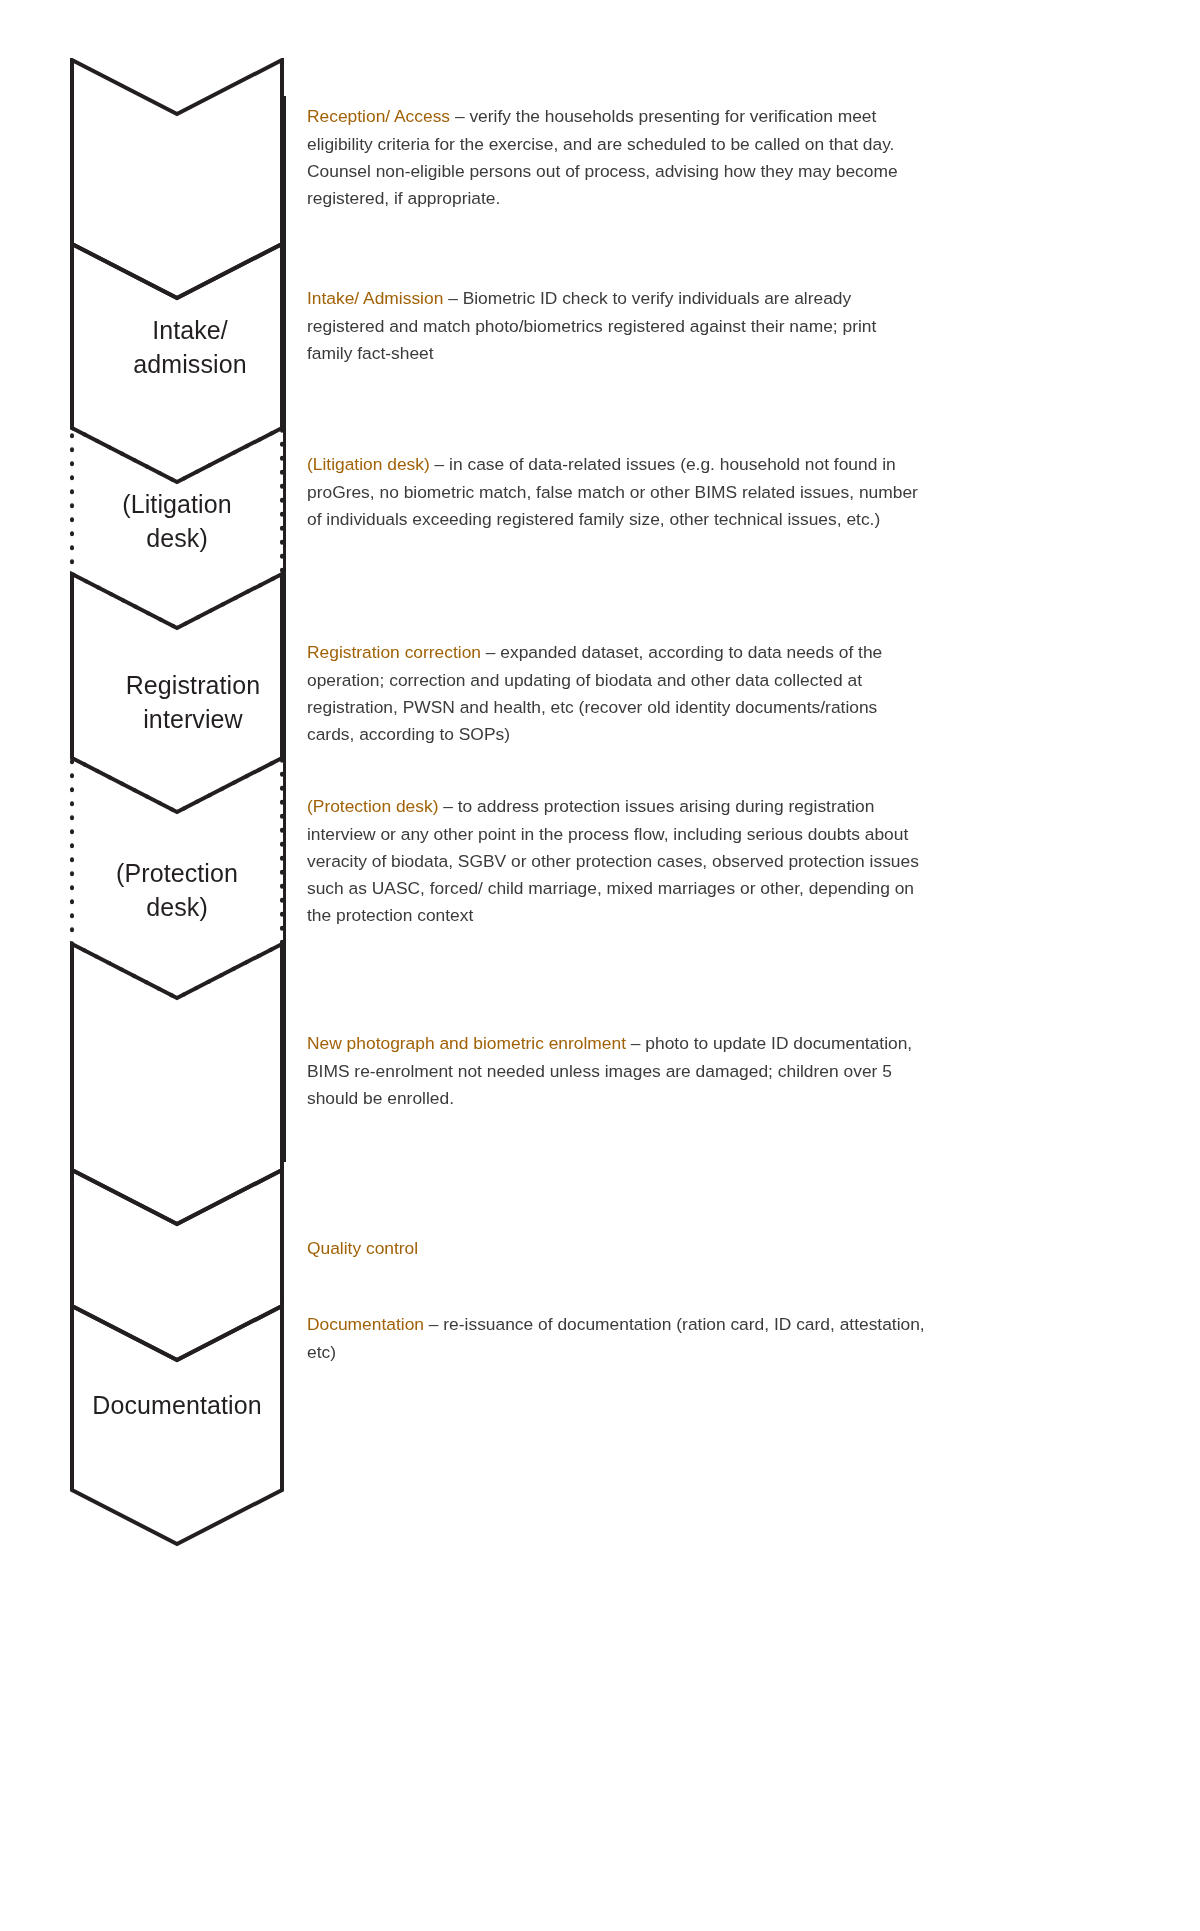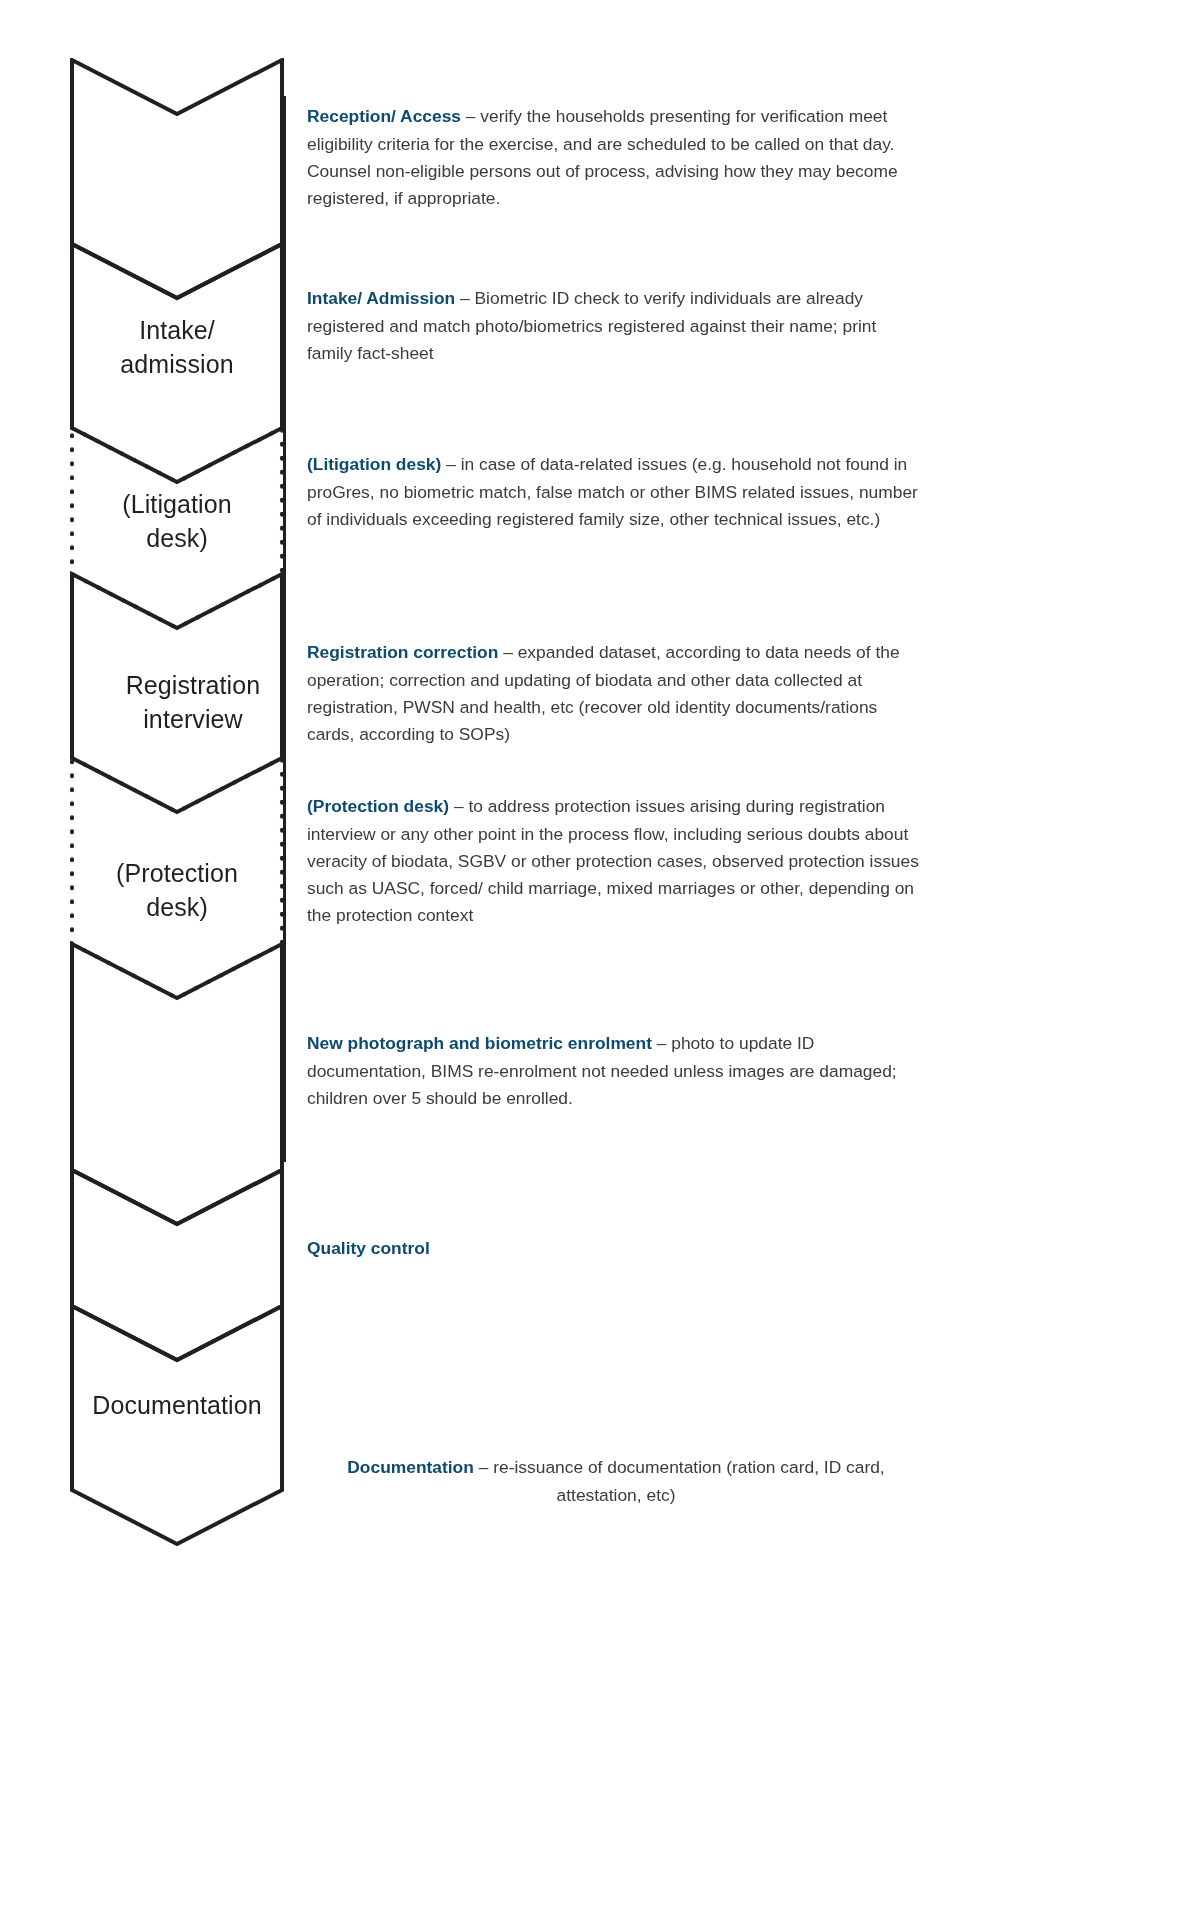--- a/index.html
+++ b/index.html
@@ -56,22 +56,22 @@
   .desc{
     position:absolute;
     left:307px;
     width:618px;
     font-size:17.4px;
     line-height:27.2px;
     color:#3b3b3b;
     text-align:left;
   }
   .desc b{
-    font-weight:bold;
-    color:#0c4a6e;
+    font-weight:normal;
+    color:#a16207;
   }
   .desc .rest{ color:#3b3b3b;margin-top:11px; }
 </style>
 </head>
 <body>
 
 <div id="flow-root">
 
   <div id="chevron-column">
     <svg id="chevron-svg" width="214" height="1806" viewBox="0 0 214 1806" xmlns="http://www.w3.org/2000/svg">
@@ -88,21 +88,21 @@
 
       <path d="M 2 886 L 107 940 L 212 886 L 212 1112 L 107 1166 L 2 1112 Z" fill="none" stroke="#231f20" stroke-width="4"></path>
 
       <path d="M 2 1112 L 107 1166 L 212 1112 L 212 1248 L 107 1302 L 2 1248 Z" fill="none" stroke="#231f20" stroke-width="4"></path>
 
       <path d="M 2 1248 L 107 1302 L 212 1248 L 212 1432 L 107 1486 L 2 1432 Z" fill="none" stroke="#231f20" stroke-width="4"></path>
     </svg>
   </div>
 
 
-  <div class="chev-label" style="top:313px;">
+  <div class="chev-label" style="top:313px;margin-left:13px;">
     <div>Intake/</div>
     <div>admission</div>
   </div>
 
   <div class="chev-label" style="top:487px;">
     <div>(Litigation</div>
     <div>desk)</div>
   </div>
 
   <div class="chev-label" style="top:668px;padding-left:16px;">
@@ -144,17 +144,17 @@
   </p>
 
   <p class="desc" style="top:1013px;">
     <b>New photograph and biometric enrolment</b><span class="rest"> – photo to update ID documentation, BIMS re-enrolment not needed unless images are damaged; children over 5 should be enrolled.</span>
   </p>
 
   <p class="desc" style="top:1218px;">
     <b>Quality control</b><span class="rest"></span>
   </p>
 
-  <p class="desc" style="top:1437px;text-align:center;">
+  <p class="desc" style="top:1294px;">
     <b>Documentation</b><span class="rest"> – re-issuance of documentation (ration card, ID card, attestation, etc)</span>
   </p>
 
 </div>
 
 </body></html>

